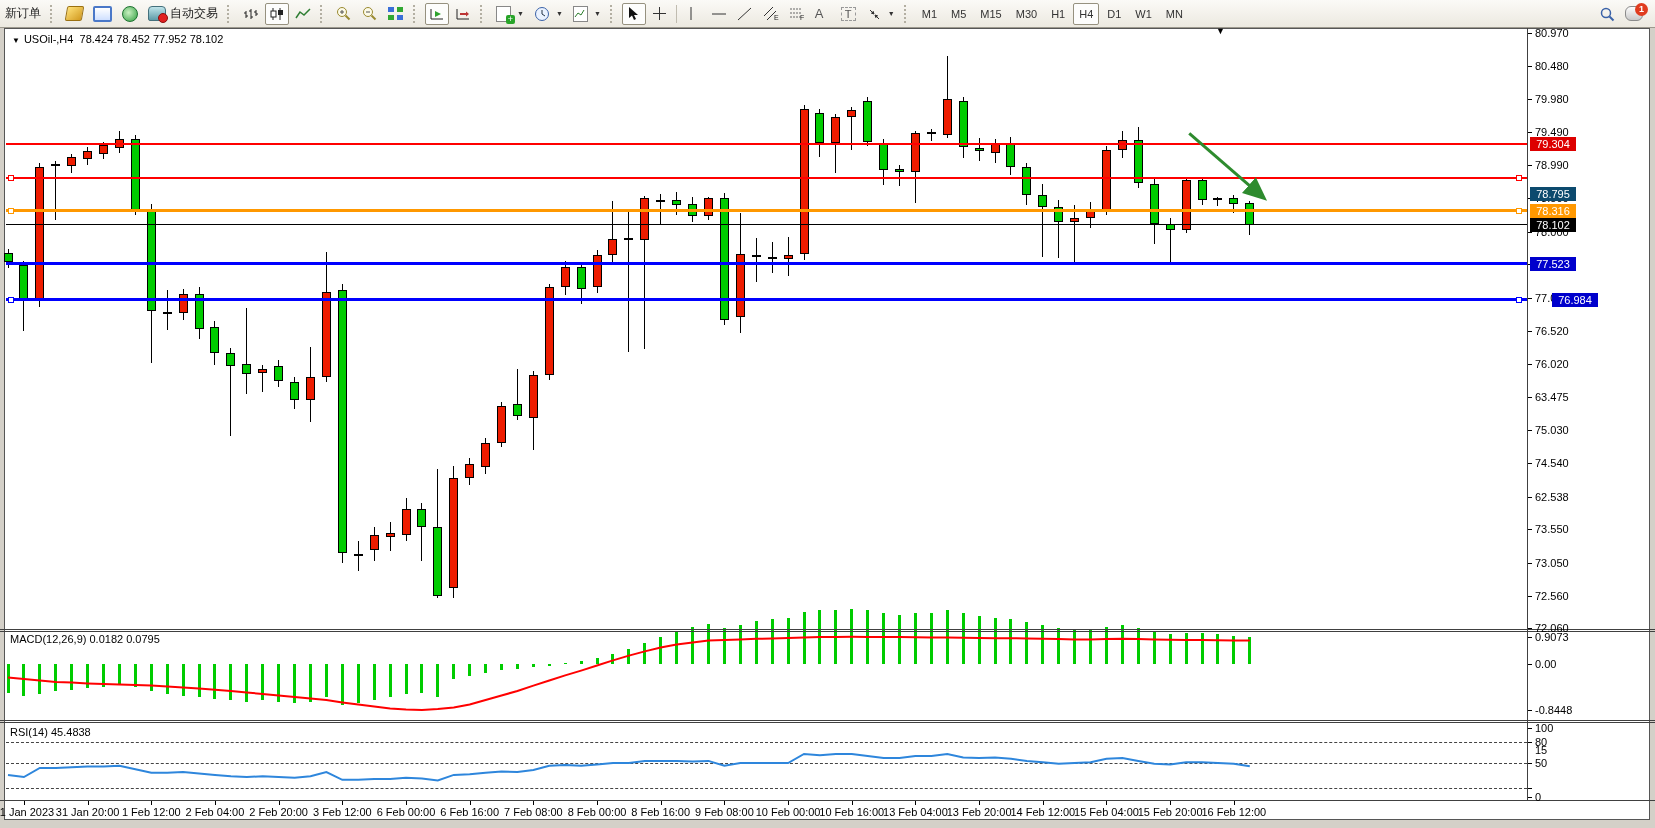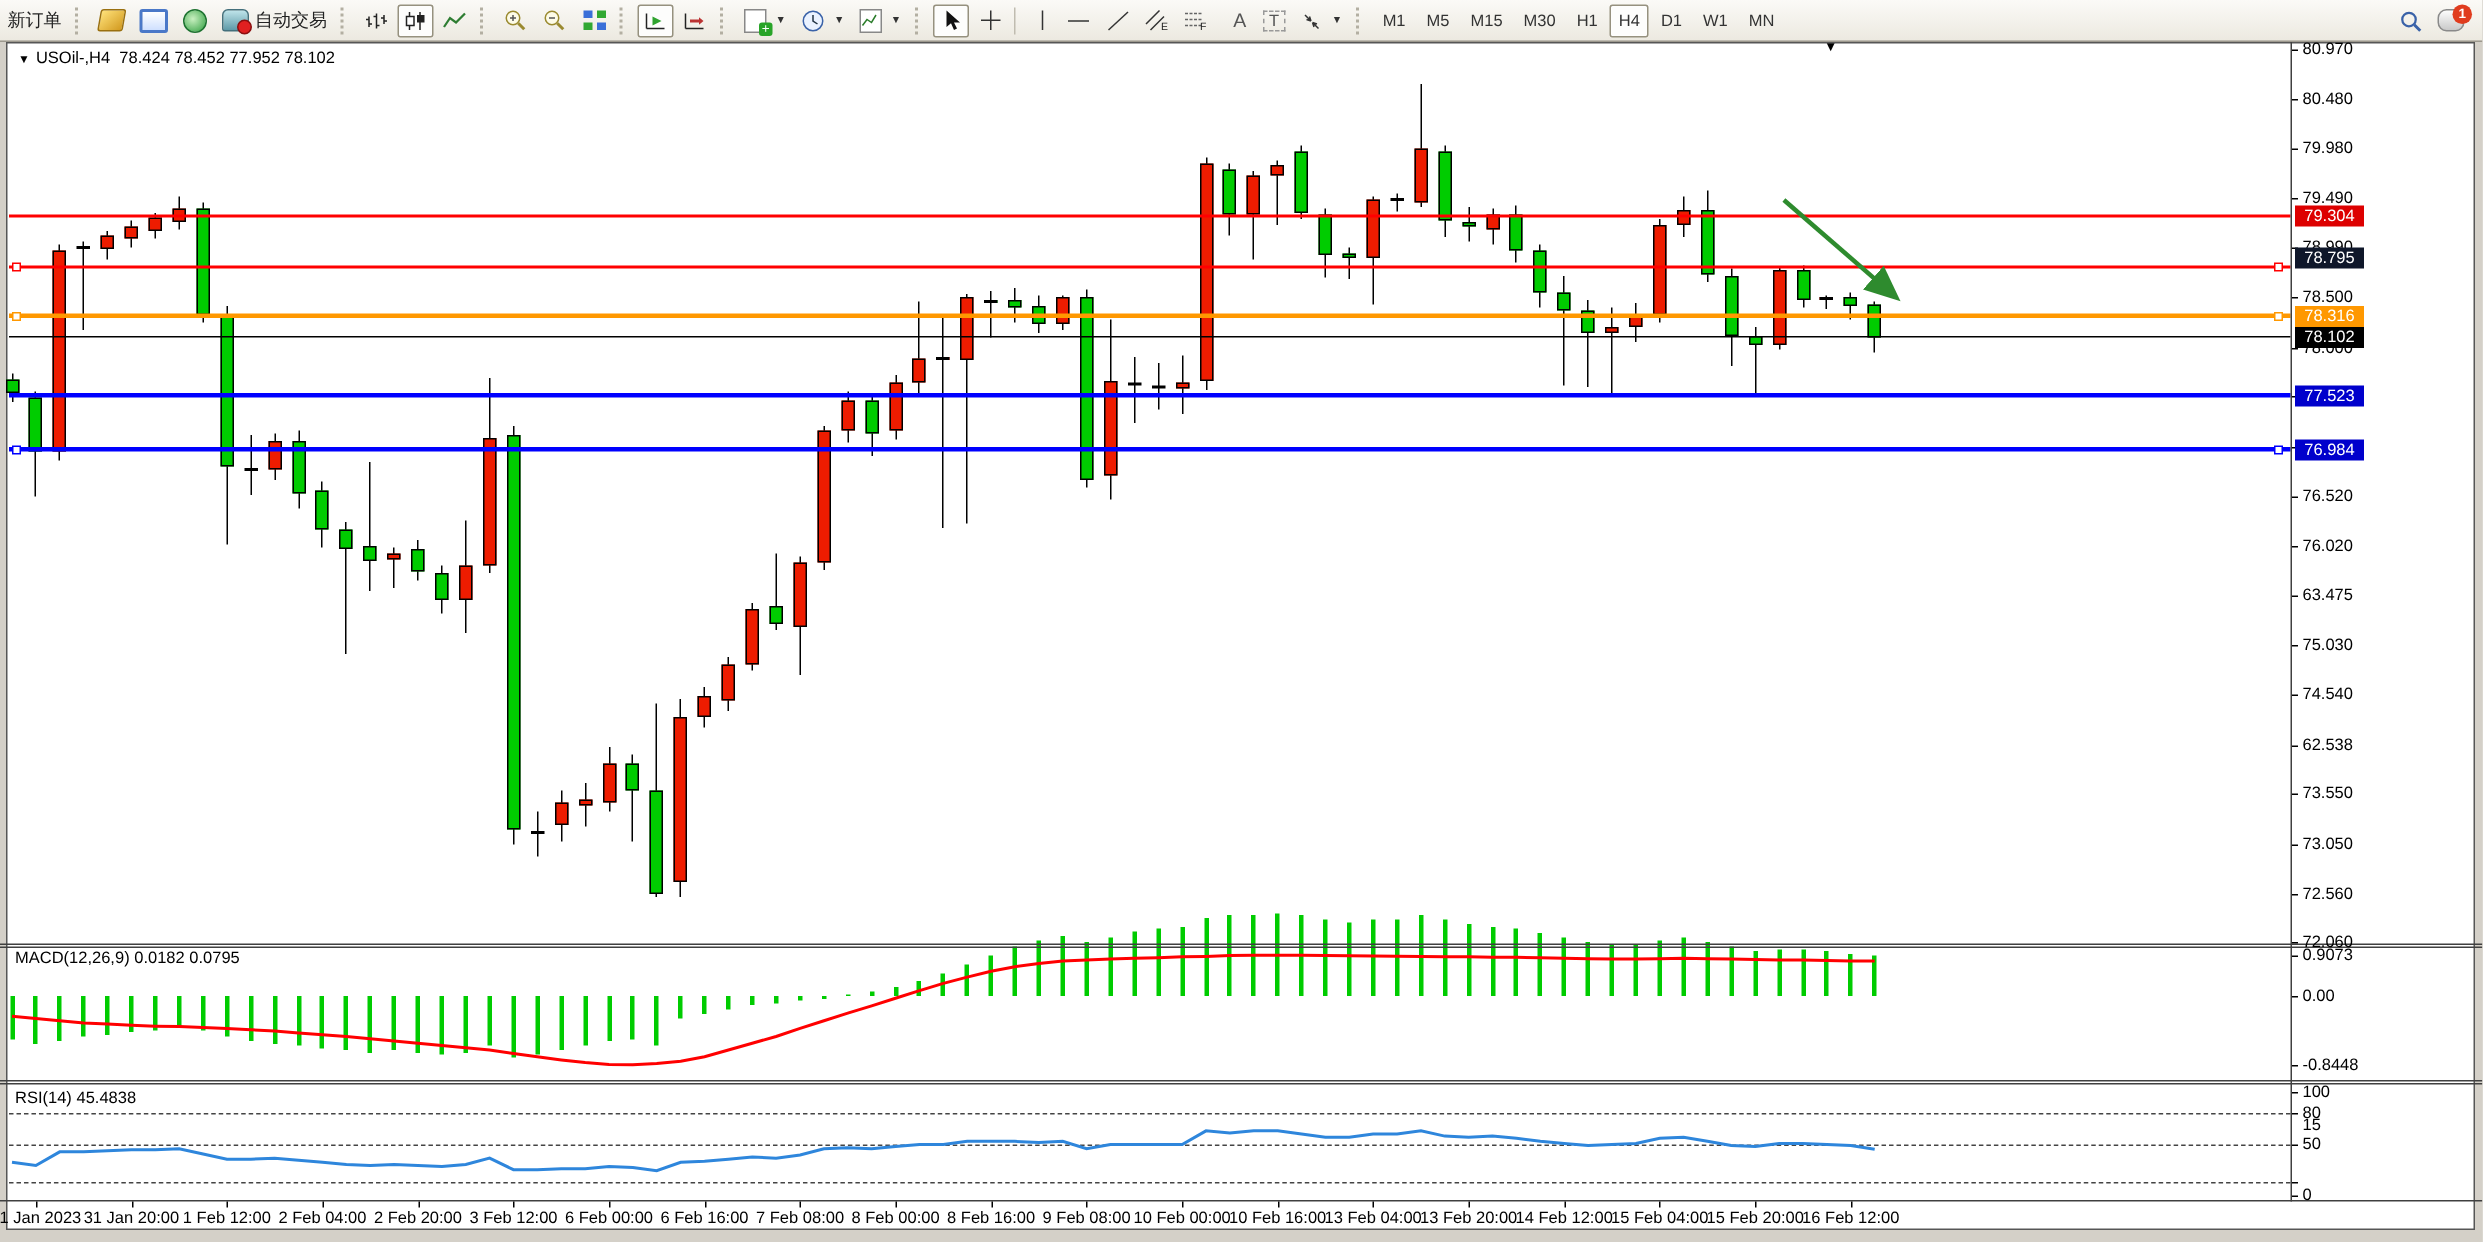--- a/index.html
+++ b/index.html
@@ -1,20 +1,20 @@
 <!DOCTYPE html>
 <html><head>
 <meta charset="utf-8">
 <style>
   html,body{margin:0;padding:0;background:#d4d0c8;font-family:"Liberation Sans","DejaVu Sans",sans-serif;}
   #screen{position:relative;width:1655px;height:828px;background:#d4d0c8;overflow:hidden;}
   
   #toolbar{position:absolute;left:0;top:0;width:1655px;height:27px;background:linear-gradient(#fbfaf7,#ece9e0);
     border-bottom:1px solid #9d998e;display:flex;align-items:center;font-size:12px;color:#222;}
-  .tbtn{height:22px;min-width:24px;display:flex;align-items:center;justify-content:flex-end;gap:4px;
+  .tbtn{height:22px;min-width:24px;display:flex;align-items:center;justify-content:flex-start;gap:4px;
     padding:0 3px;margin:0 1px;border:1px solid transparent;border-radius:2px;box-sizing:border-box;}
   .tbtn.on{background:#fdfdfc;border-color:#96917f;box-shadow:inset 0 0 2px #fff;}
   .grip{width:5px;height:18px;margin:0 4px;border-left:2px dotted #b3afa2;}
   .vsep{width:1px;height:18px;background:#c0bcb0;margin:0 3px;}
   .caret{font-size:7px;color:#333;margin-left:2px;}
   .cjk{font-size:12px;white-space:nowrap;}
   .tfbtn{font-size:11px;color:#333;padding:0 5px;}
   .ic{display:inline-block;position:relative;}
   .badge{position:absolute;top:-4px;right:-6px;background:#e03c1e;color:#fff;border-radius:50%;
     width:13px;height:13px;font-size:9px;line-height:13px;text-align:center;font-weight:bold;}
@@ -461,25 +461,25 @@
       <div class="ticklbl" style="left: 1535px; top: 490.556px;">62.538</div>
       <div class="tickdash" style="left: 1528px; top: 529.332px;"></div>
       <div class="ticklbl" style="left: 1535px; top: 523.332px;">73.550</div>
       <div class="tickdash" style="left: 1528px; top: 562.778px;"></div>
       <div class="ticklbl" style="left: 1535px; top: 556.778px;">73.050</div>
       <div class="tickdash" style="left: 1528px; top: 595.554px;"></div>
       <div class="ticklbl" style="left: 1535px; top: 589.554px;">72.560</div>
       <div class="tickdash" style="left: 1528px; top: 628px;"></div>
       <div class="ticklbl" style="left: 1535px; top: 622px;">72.060</div>
       <div class="pricebadge" style="top: 137.441px; background: rgb(221, 0, 0);">79.304</div>
-      <div class="pricebadge" style="top: 165px; background: #0f172a;">78.795</div>
+      <div class="pricebadge" style="top: 187px; background: #0c4a6e;">78.795</div>
       <div class="pricebadge" style="top: 203.529px; background: rgb(255, 152, 0);">78.316</div>
       <div class="pricebadge" style="top: 217.844px; background: rgb(0, 0, 0);">78.102</div>
       <div class="pricebadge" style="top: 256.574px; background: rgb(0, 0, 204);">77.523</div>
-      <div class="pricebadge" style="top: 292.628px; background: rgb(0, 0, 204);">76.984</div>
+      <div class="pricebadge" style="top: 292.628px; background: rgb(0, 0, 204); margin-left: 22px;">76.984</div>
     </div>
   <div id="indic-layer">
       <div class="mbar" style="left: 6.5px; top: 664px; height: 28.5px; background: rgb(0, 204, 0);"></div>
       <div class="mbar" style="left: 22.42px; top: 664px; height: 31.5px; background: rgb(0, 204, 0);"></div>
       <div class="mbar" style="left: 38.34px; top: 664px; height: 30px; background: rgb(0, 204, 0);"></div>
       <div class="mbar" style="left: 54.26px; top: 664px; height: 27px; background: rgb(0, 204, 0);"></div>
       <div class="mbar" style="left: 70.18px; top: 664px; height: 25.5px; background: rgb(0, 204, 0);"></div>
       <div class="mbar" style="left: 86.1px; top: 664px; height: 24px; background: rgb(0, 204, 0);"></div>
       <div class="mbar" style="left: 102.02px; top: 664px; height: 22.5px; background: rgb(0, 204, 0);"></div>
       <div class="mbar" style="left: 117.94px; top: 664px; height: 21px; background: rgb(0, 204, 0);"></div>

